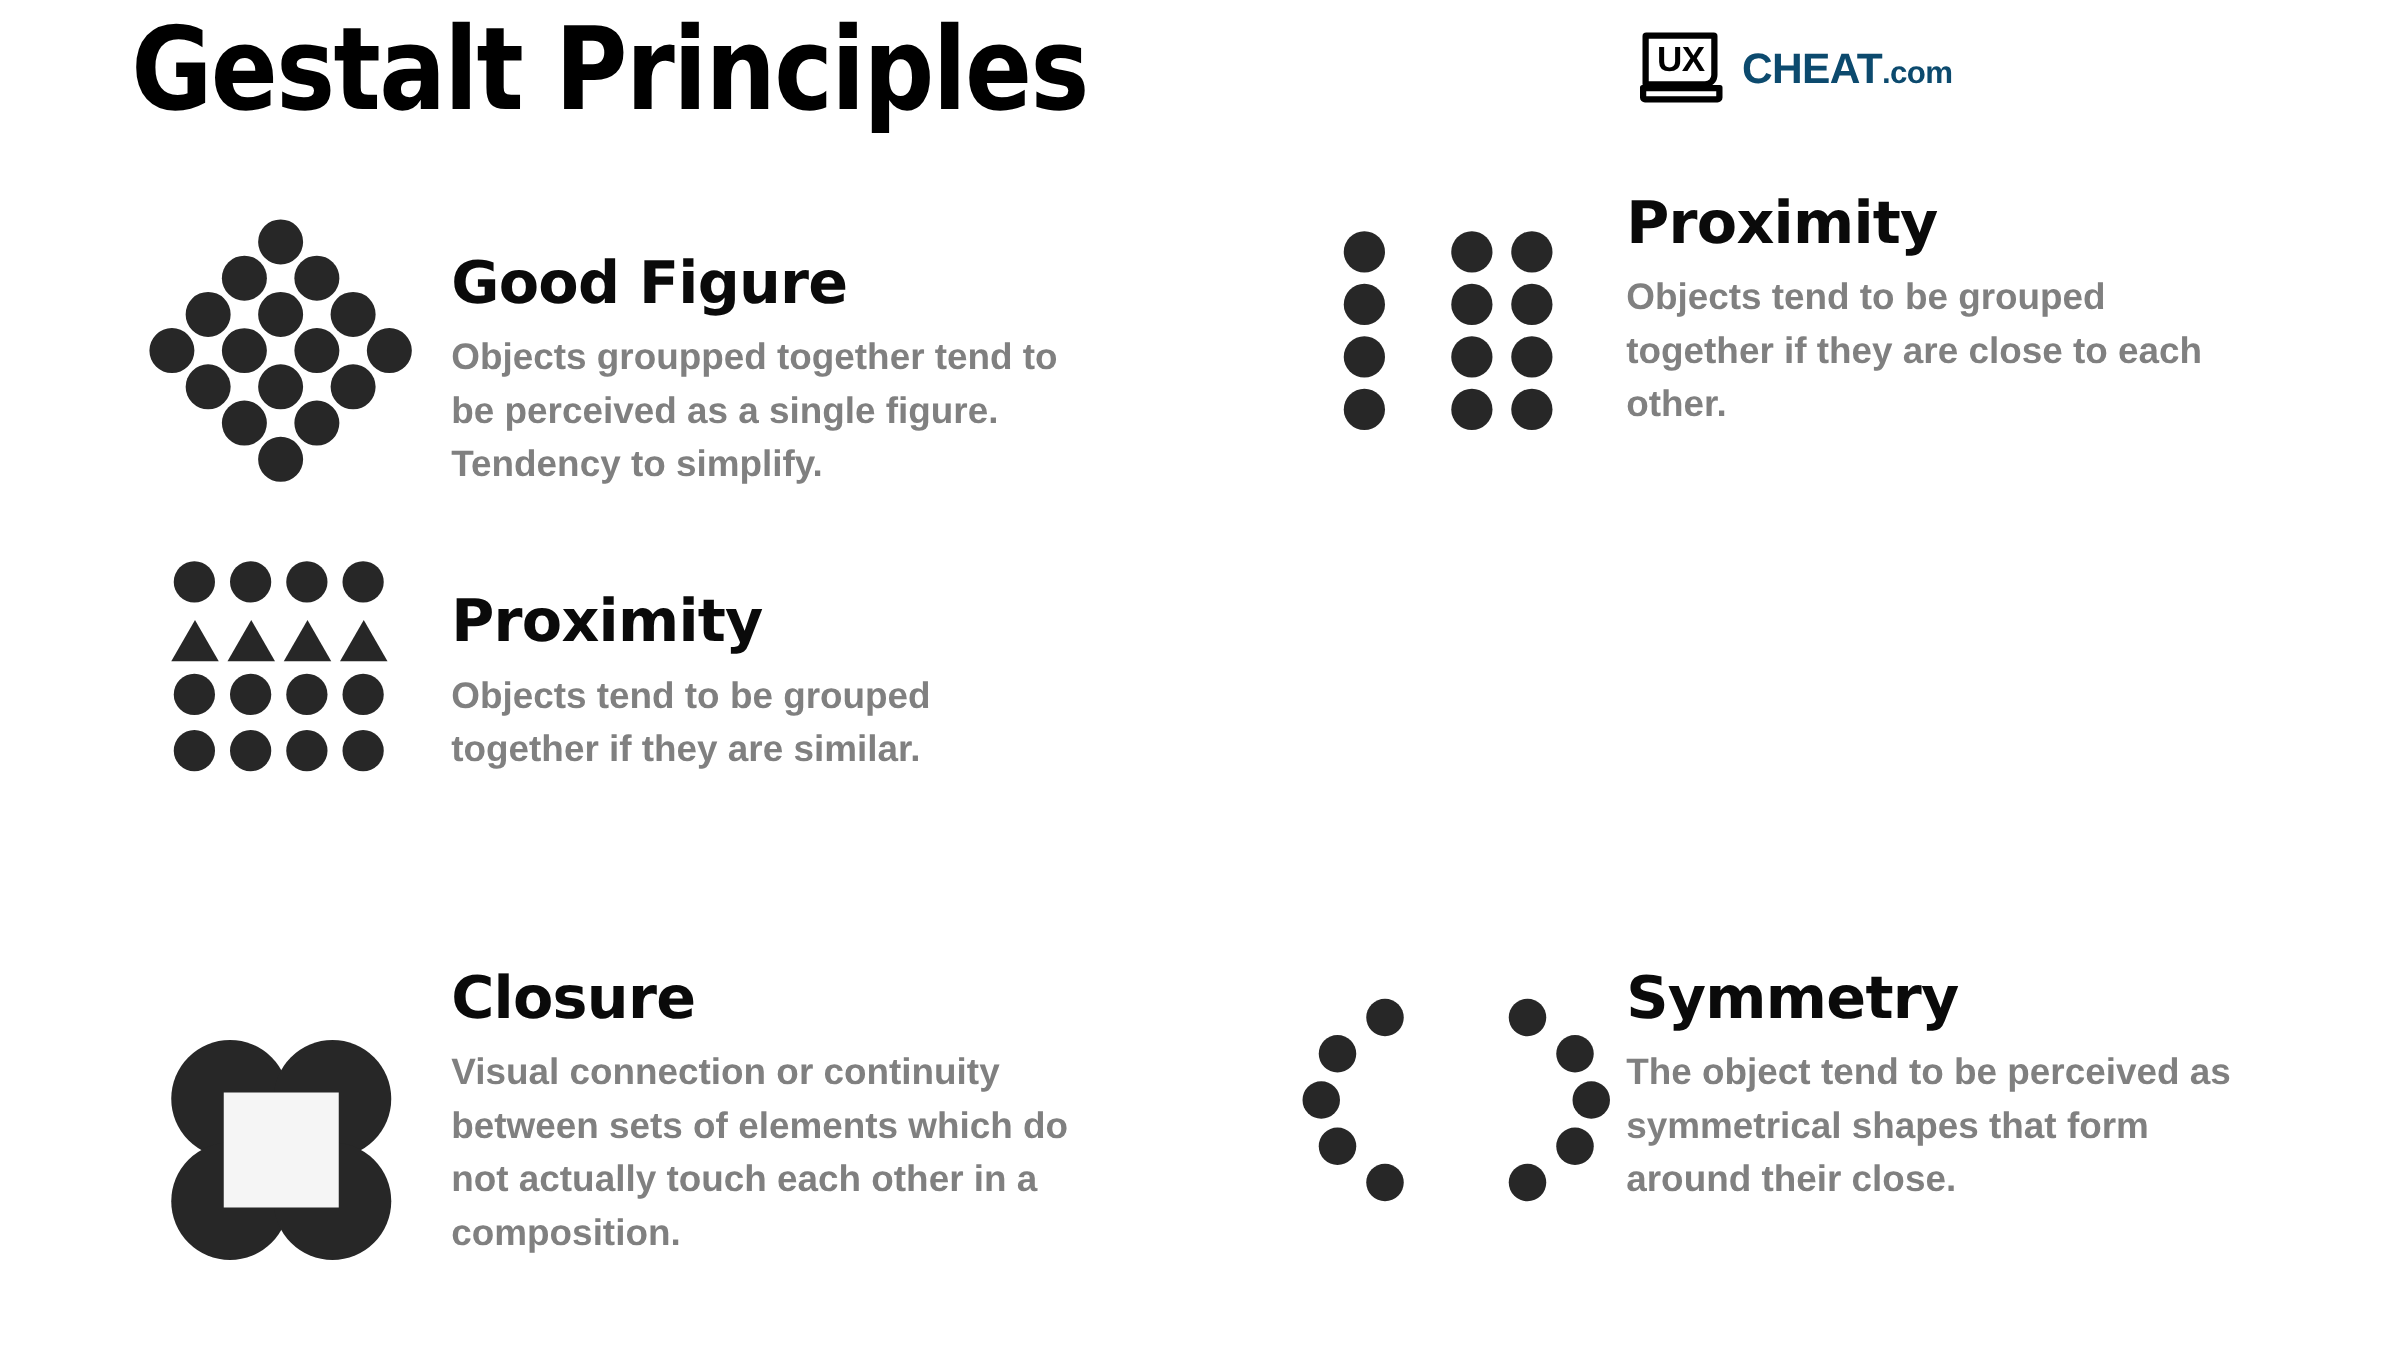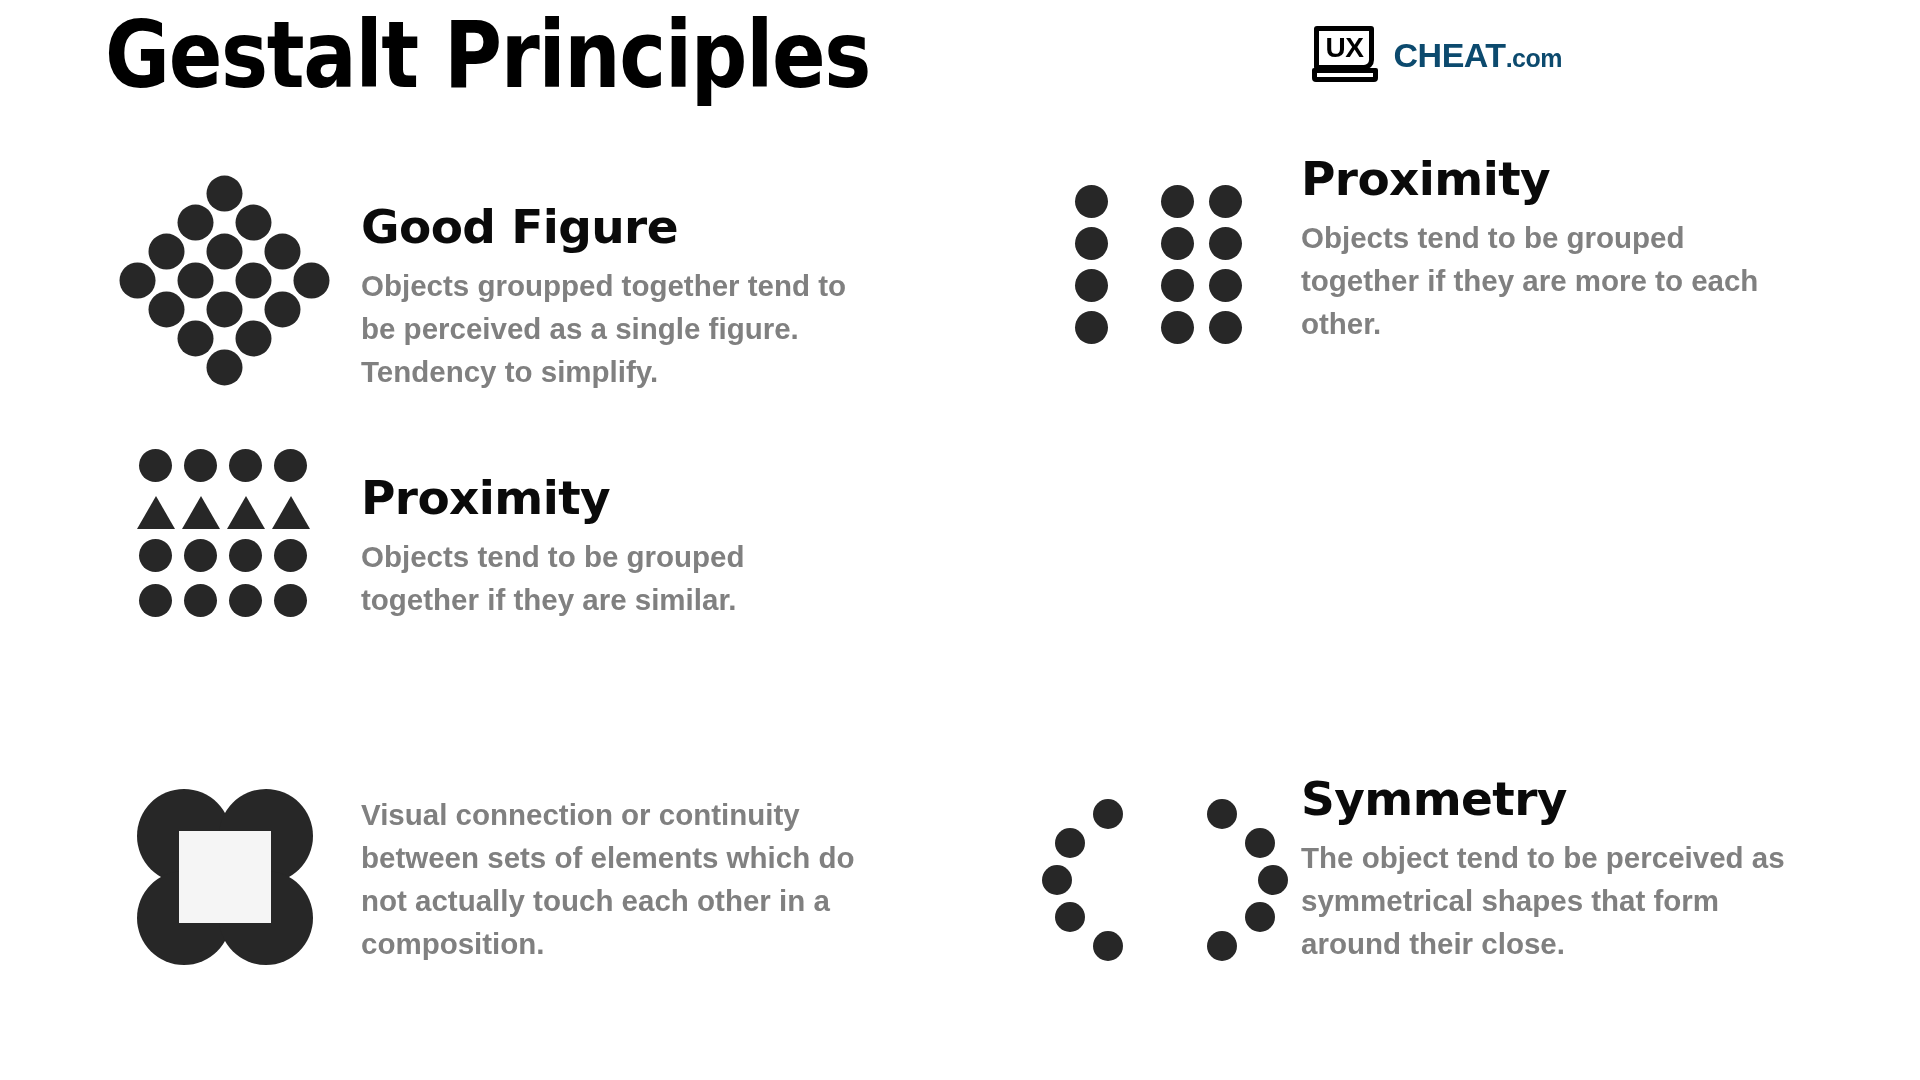--- a/index.html
+++ b/index.html
@@ -275,21 +275,21 @@
           <div class="dot" style="left: 0px; top: 84px;"></div>
           <div class="dot" style="left: 86px; top: 84px;"></div>
           <div class="dot" style="left: 134px; top: 84px;"></div>
           <div class="dot" style="left: 0px; top: 126px;"></div>
           <div class="dot" style="left: 86px; top: 126px;"></div>
           <div class="dot" style="left: 134px; top: 126px;"></div>
         </div>
     </div>
     <div class="copy">
       <h2 class="card-title">Proximity</h2>
-      <p class="card-desc">Objects tend to be grouped together if they are more to each other.</p>
+      <p class="card-desc">Objects tend to be grouped together if they are close to each other.</p>
     </div>
   </div>
 
   <div class="card" id="card-similarity">
     <div class="icon-box">
       <div class="icon" id="icon-similarity">
           <div class="dot" style="left: 0px; top: 0px;"></div>
           <div class="dot" style="left: 45px; top: 0px;"></div>
           <div class="dot" style="left: 90px; top: 0px;"></div>
           <div class="dot" style="left: 135px; top: 0px;"></div>
@@ -318,20 +318,21 @@
     <div class="icon-box">
       <div class="icon" id="icon-closure">
         <div class="quad" style="left:0px;  top:0px;"></div>
         <div class="quad" style="left:82px; top:0px;"></div>
         <div class="quad" style="left:0px;  top:82px;"></div>
         <div class="quad" style="left:82px; top:82px;"></div>
         <div class="center-square"></div>
       </div>
     </div>
     <div class="copy">
+      <h2 class="card-title">Closure</h2>
       <p class="card-desc">Visual connection or continuity between sets of elements which do not actually touch each other in a composition.</p>
     </div>
   </div>
 
   <div class="card" id="card-symmetry">
     <div class="icon-box">
       <div class="icon" id="icon-symmetry">
           <div class="dot" style="left: 164.231px; top: 3.85225px;"></div>
           <div class="dot" style="left: 49.7687px; top: 3.85225px;"></div>
           <div class="dot" style="left: 202.358px; top: 33.3812px;"></div>

